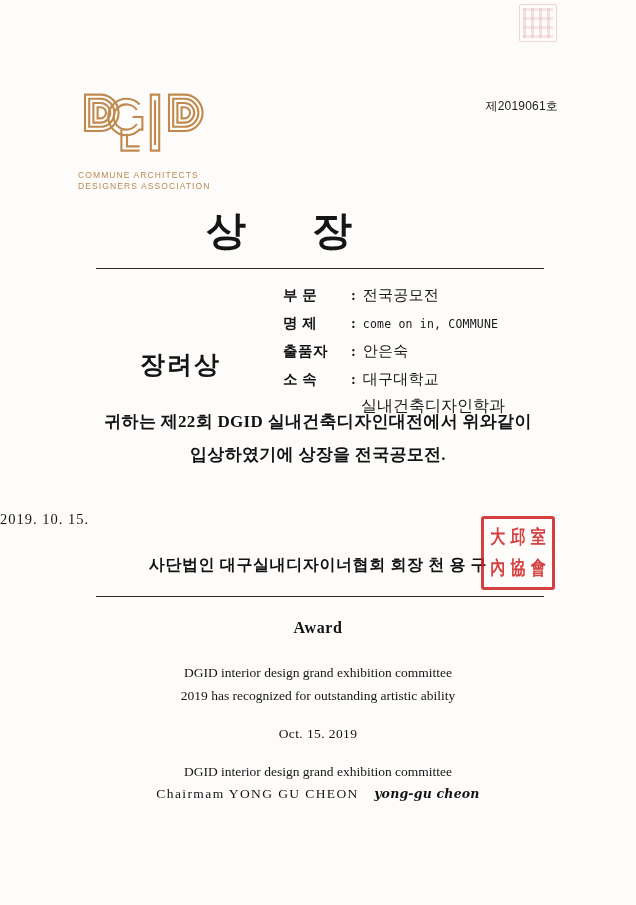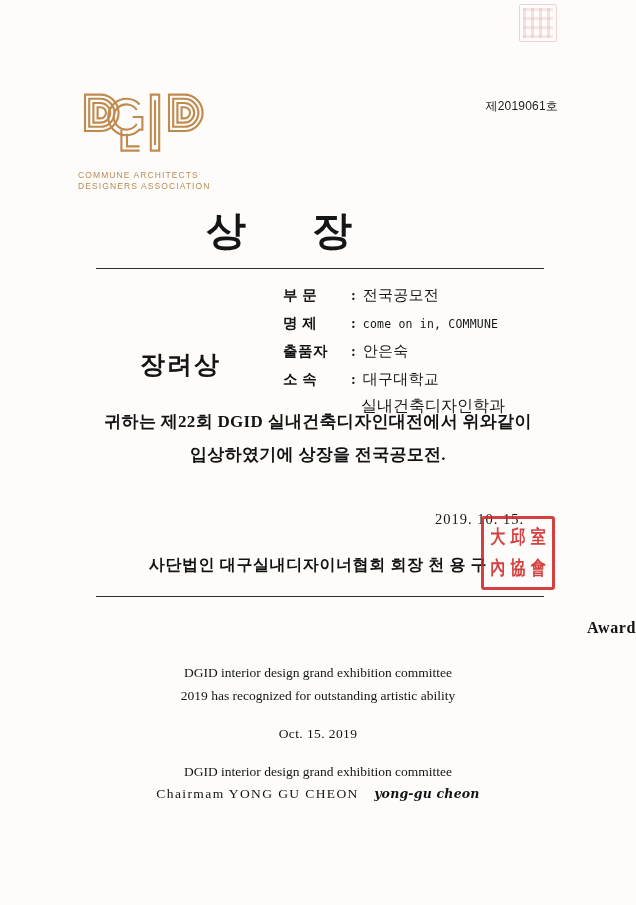--- a/index.html
+++ b/index.html
@@ -162,21 +162,21 @@
     line-height: 33px;
     color: #131313;
     letter-spacing: 0.3px;
   }
 
   .date-ko {
     position: absolute;
     top: 511px;
     left: 0;
     width: 524px;
-    text-align: right;
+    text-align: left;
     font-size: 14.5px;
     color: #161616;
     letter-spacing: 1px;
   }
 
   .issuer-ko {
     position: absolute;
     top: 555px;
     left: 0;
     width: 636px;
@@ -217,21 +217,21 @@
     font-weight: bold;
     transform: scaleY(1.25);
   }
 
   
   .en-title {
     position: absolute;
     top: 619px;
     left: 0;
     width: 636px;
-    text-align: right;
+    text-align: center;
     font-size: 16px;
     font-weight: bold;
     color: #121212;
     letter-spacing: 0.6px;
   }
   .en-body {
     position: absolute;
     top: 661px;
     left: 0;
     width: 636px;

